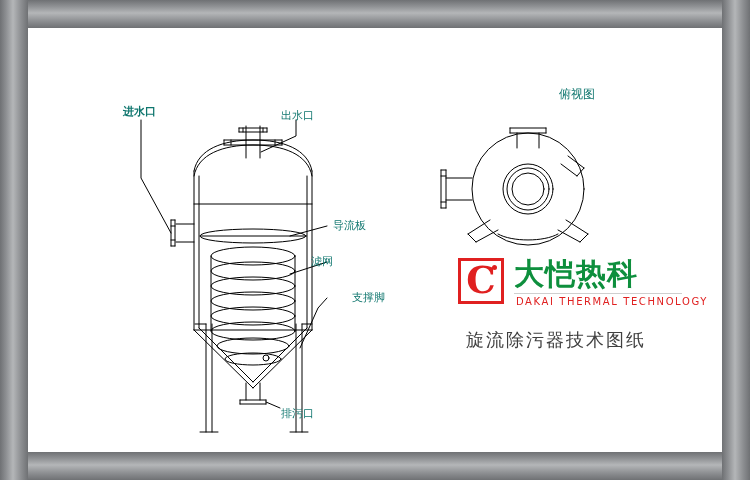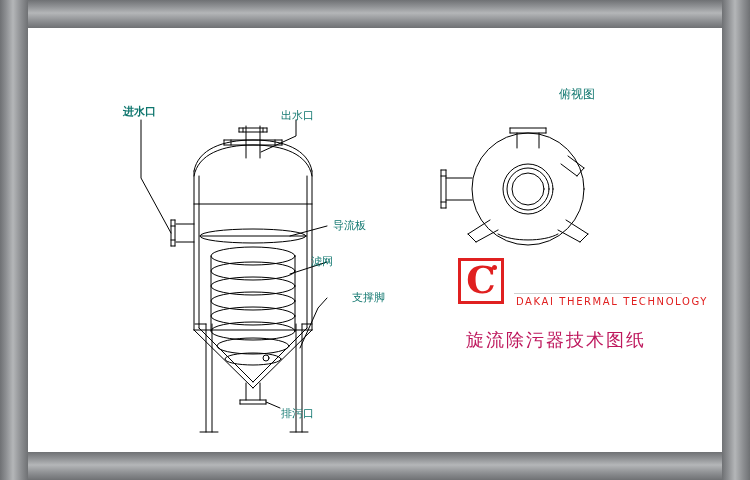--- a/index.html
+++ b/index.html
@@ -134,21 +134,21 @@
     width: 168px;
     height: 1px;
     background: #cfcfcf;
   }
   #caption {
     position: absolute;
     left: 438px;
     top: 300px;
     font-family: "DejaVu Sans", "Liberation Sans", sans-serif;
     font-size: 18px;
-    color: #be185d;
+    color: #404040;
     letter-spacing: 2px;
     white-space: nowrap;
   }
 </style>
 </head>
 <body>
 
 <div id="page">
 
   <div id="frame-top"></div>
@@ -302,19 +302,20 @@
     <div class="lbl" style="left:301px; top:264px;margin-left:23px;">支撑脚</div>
     <div class="lbl" style="left:253px; top:381px;font-family:Liberation Mono, monospace;">排污口</div>
     <div class="lbl" style="left:531px; top:60px; font-size:12px;">俯视图</div>
 
     <div id="logo-block">
       <div id="logo-mark">
         <div class="c-letter">C</div>
         <div class="dot"></div>
       </div>
       <div id="logo-rule"></div>
+      <div id="logo-cn">大恺热科</div>
       <div id="logo-en">DAKAI THERMAL TECHNOLOGY</div>
     </div>
 
     <div id="caption">旋流除污器技术图纸</div>
 
   </div>
 </div>
 
 </body></html>

